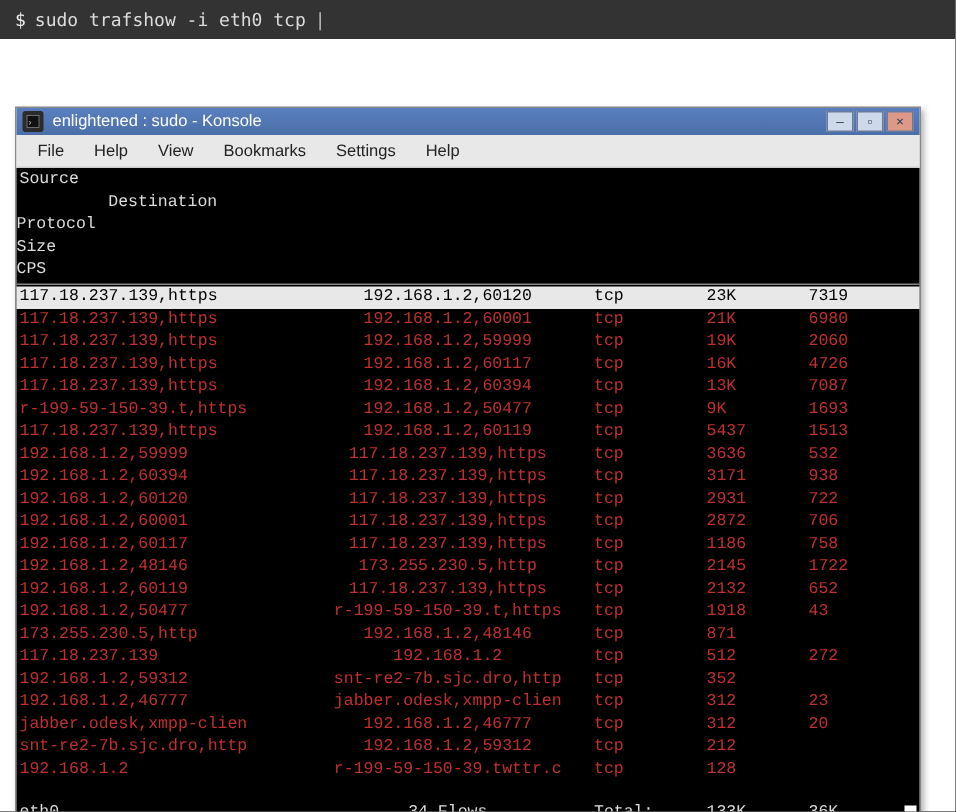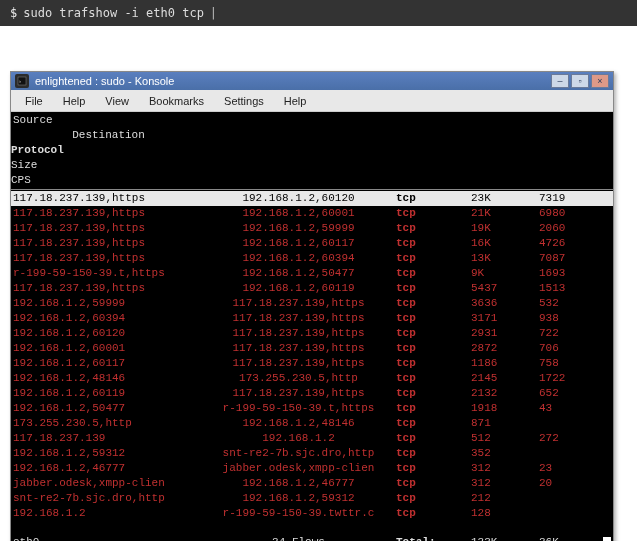--- a/index.html
+++ b/index.html
@@ -14,21 +14,21 @@
 .tb-icon svg{width:10px;height:10px;}
 .tb-title { color:#fff; font-size:11px; flex:1; }
 .tb-btns { display:flex; gap:2px; }
 .tb-btn { width:18px; height:14px; background:#cdd8e8; border:1px solid #6a7a9a; font-size:9px; display:flex; align-items:center; justify-content:center; color:#2a3a5a; cursor:pointer; }
 .tb-btn.close { background:#d98; }
 .menubar { background:#e8e8e8; height:22px; display:flex; align-items:center; padding:0 4px; gap:0; border-bottom:1px solid #ccc; }
 .menuitem { padding:2px 10px; font-size:11px; color:#222; cursor:pointer; }
 .term { background:#000; color:#c03030; font-family:"Courier New",monospace; font-size:11px; line-height:15px; padding:0; }
 .thead { color:#ddd; display:flex; padding:1px 0 0 0;flex-direction:column; }
 .thead .col, .row .col { white-space:nowrap; overflow:hidden; }
-.c-src{width:190px; padding-left:2px;} .c-dst{width:195px;text-align:center;} .c-proto{width:75px;font-weight:bold;} .c-size{width:68px;} .c-cps{width:60px;}
+.c-src{width:190px; padding-left:2px;} .c-dst{width:195px;text-align:center;} .c-proto{width:75px;} .c-size{width:68px;} .c-cps{width:60px;}
 .hrule{border-bottom:1px solid #888; margin:1px 0 1px 0;}
 .rows{}
 .row{display:flex;}
 .row.hl{background:#e8e8e8; color:#000;}
 .tfoot{display:flex; color:#ddd; margin-top:14px; padding-bottom:2px; align-items:center;}
 .tfoot .col{}
 .blk{display:inline-block;width:8px;height:12px;background:#fff;margin-left:4px;vertical-align:middle;}
 .statusbar{background:#e0e0e0;height:20px;border-top:1px solid #bbb;display:flex;align-items:center;padding:0 6px;gap:10px;font-size:11px;color:#333;}
 .statusbar .sicon{width:14px;height:14px;background:#333;border-radius:2px;display:flex;align-items:center;justify-content:center;}
 .statusbar .sicon svg{width:10px;height:10px;}

